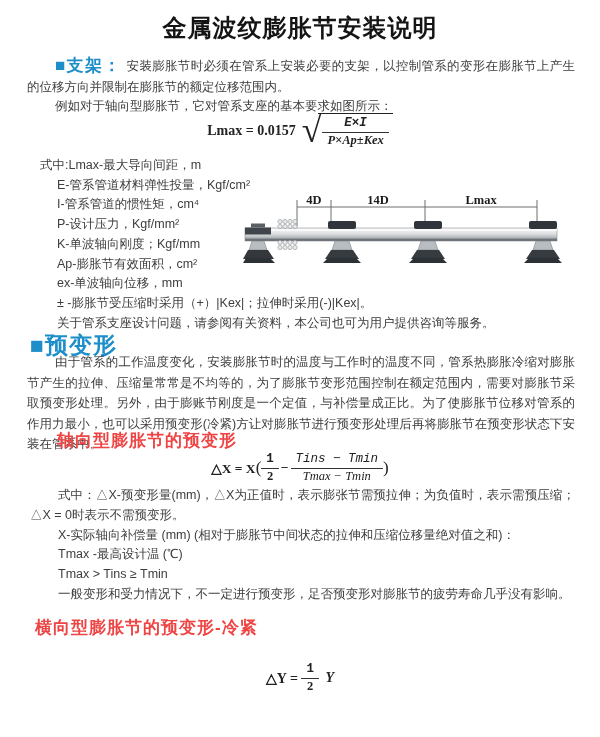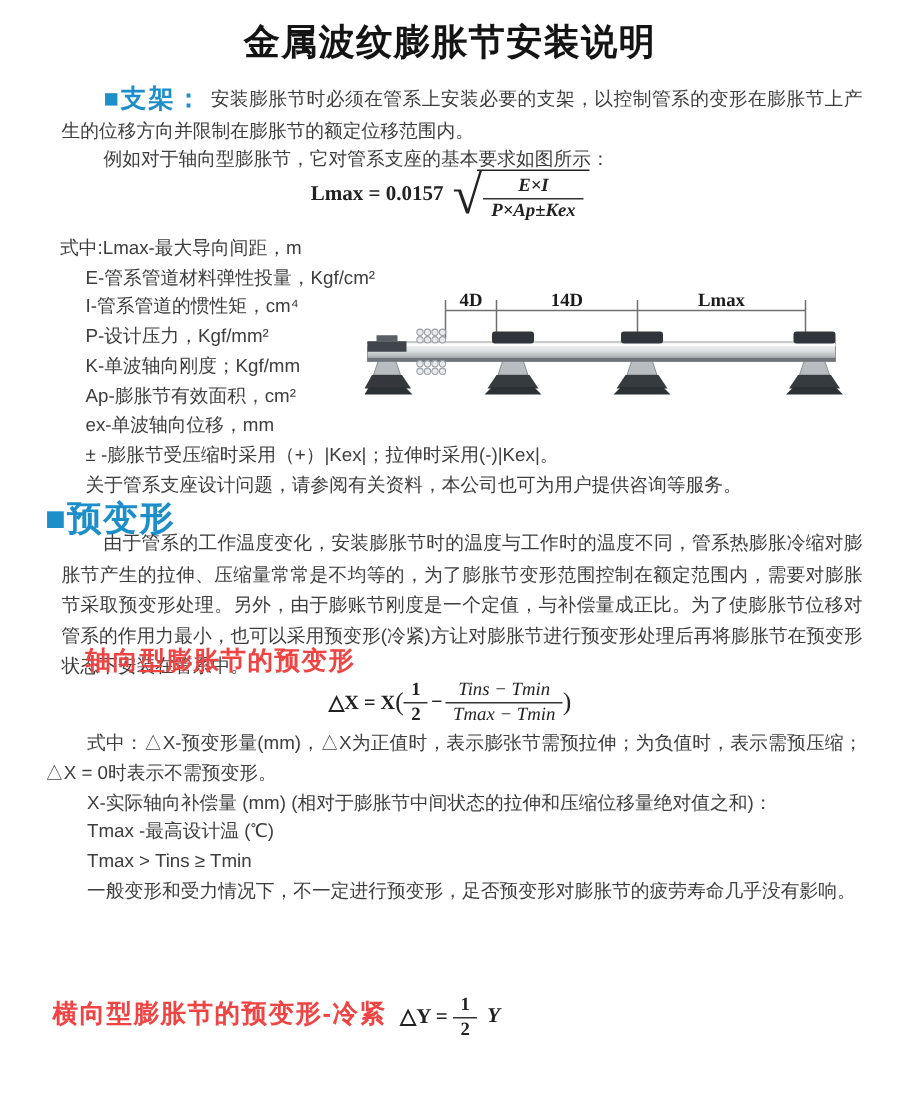--- a/index.html
+++ b/index.html
@@ -11,38 +11,38 @@
   .doc-title{position:absolute;top:12px;left:0;width:600px;text-align:center;
              font-size:24px;font-weight:bold;color:#141414;letter-spacing:1px;}
   .sec-inline{font-size:17px;font-weight:bold;color:#1d8ec9;margin-right:5px;
               vertical-align:-1px;letter-spacing:1px;}
   .sec-head{position:absolute;left:30px;font-size:23px;font-weight:bold;
             color:#1d8ec9;letter-spacing:1px;}
   .sub-head{position:absolute;font-size:17px;font-weight:bold;color:#ef4444;
             letter-spacing:1px;}
 
   
-  .para{position:absolute;left:41px;right:25px;font-size:12.5px;line-height:20.5px;
+  .para{position:absolute;left:27px;right:25px;font-size:12.5px;line-height:20.5px;
         text-align:justify;margin:0;}
   .indent{text-indent:28px;}
   .vars{position:absolute;top:156px;left:40px;right:25px;font-size:12.5px;
         line-height:19.7px;}
   .vars p{margin:0;text-align:justify;}
   .vars p.ind{margin-left:17px;}
   .lines{position:absolute;top:486px;left:30px;right:25px;font-size:12.5px;
          line-height:19.8px;}
   .lines p{margin:0;text-align:justify;text-indent:28px;}
   .lastline{position:absolute;top:736px;left:57px;font-size:12.5px;margin:0;}
 
   
   .formula{position:absolute;left:0;width:600px;text-align:center;
            font-family:"Liberation Serif",serif;color:#222;}
   .frac{display:inline-block;vertical-align:middle;text-align:center;
         font-size:12.5px;line-height:1.25;}
-  .frac .num{display:block;padding:0 5px;}
+  .frac .num{display:block;padding:0 5px;font-family:Liberation Mono, monospace;}
   .frac .den{display:block;border-top:1px solid #333;padding:0 5px;}
   .f1{top:113px;font-size:14px;font-weight:bold;}
   .f1 .lhs{vertical-align:middle;}
   .sqrt{display:inline-block;vertical-align:middle;white-space:nowrap;margin-left:6px;}
   .sqrt .rad{display:inline-block;vertical-align:middle;font-size:36px;
              font-weight:normal;line-height:0.9;margin-right:-3px;}
   .sqrt .radicand{display:inline-block;vertical-align:middle;
                   border-top:1.6px solid #222;padding:2px 4px 0;font-style:italic;}
   .f2{top:452px;font-size:13.5px;font-weight:bold;}
   .f2 .paren{font-size:17px;vertical-align:middle;font-weight:normal;}
@@ -168,21 +168,21 @@
   </div>
 
   <div class="lines">
     <p>式中：△X-预变形量(mm)，△X为正值时，表示膨张节需预拉伸；为负值时，表示需预压缩；△X = 0时表示不需预变形。</p>
     <p>X-实际轴向补偿量 (mm) (相对于膨胀节中间状态的拉伸和压缩位移量绝对值之和)：</p>
     <p>Tmax -最高设计温 (℃)</p>
     <p>Tmax &gt; Tins ≥ Tmin</p>
     <p>一般变形和受力情况下，不一定进行预变形，足否预变形对膨胀节的疲劳寿命几乎没有影响。</p>
   </div>
 
-  <div class="sub-head" style="top:664px;left:35px">横向型膨胀节的预变形-冷紧</div>
+  <div class="sub-head" style="top:616px;left:35px">横向型膨胀节的预变形-冷紧</div>
 
   <div class="formula f3">
     <span class="lhs">△Y =</span>
     <span class="frac"><span class="num">1</span><span class="den">2</span></span>
     <span class="rhs">Y</span>
   </div>
 
   <p class="lastline">△Y -冷紧量(mm)，与膨胀节实际位移方向相反；</p>
 
 </div>

